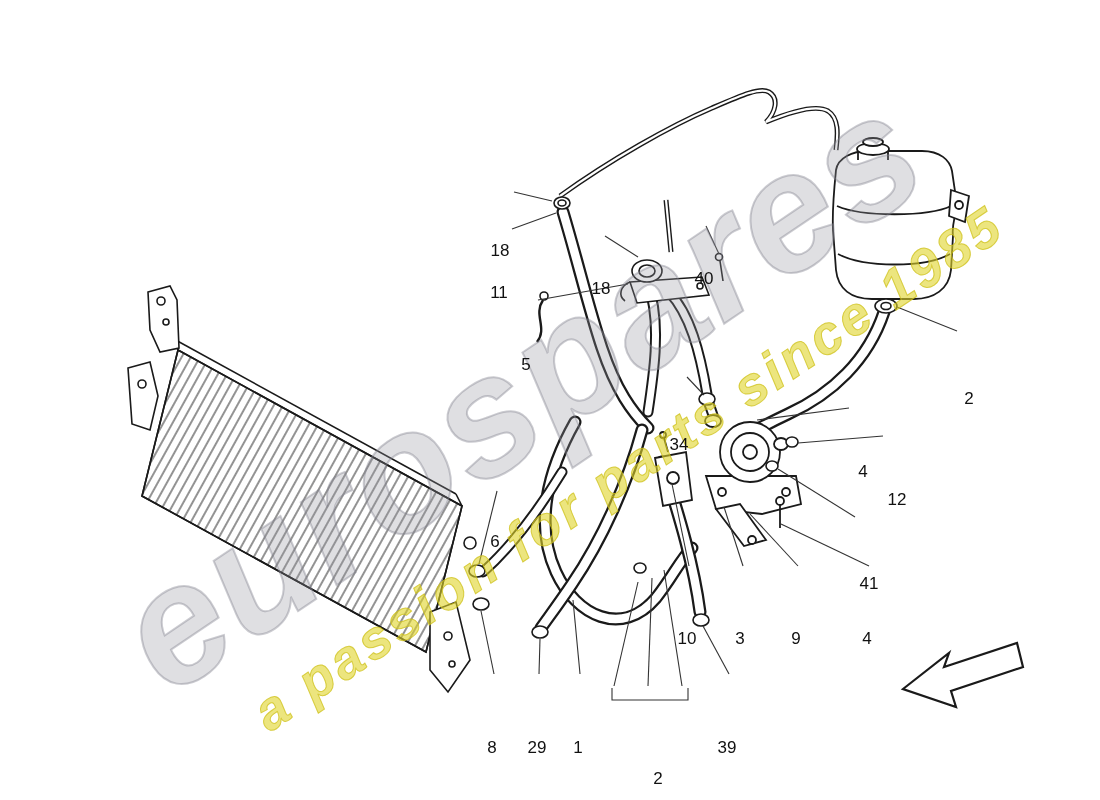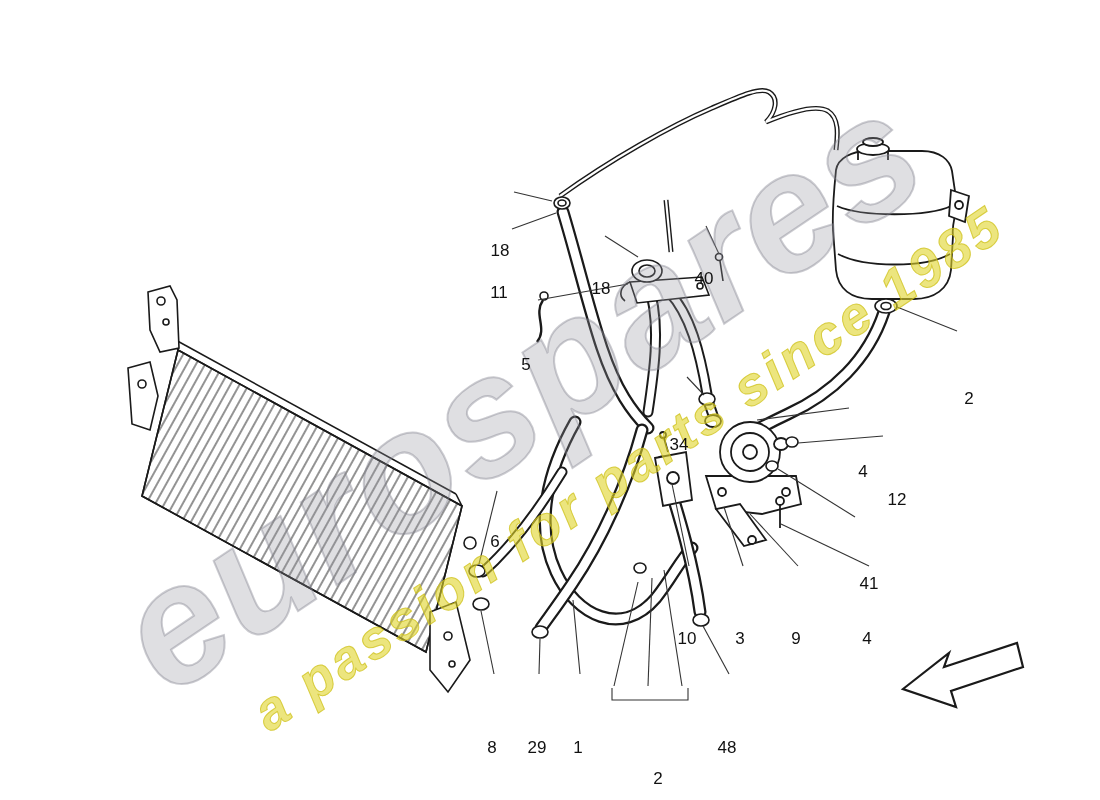--- a/index.html
+++ b/index.html
@@ -190,16 +190,16 @@
     <div class="callout" style="left:869px;top:522px">41</div>
     <div class="callout" style="left:495px;top:480px">6</div>
     <div class="callout" style="left:687px;top:577px">10</div>
     <div class="callout" style="left:740px;top:577px">3</div>
     <div class="callout" style="left:796px;top:577px">9</div>
     <div class="callout" style="left:867px;top:577px">4</div>
     <div class="callout" style="left:492px;top:686px">8</div>
     <div class="callout" style="left:537px;top:686px">29</div>
     <div class="callout" style="left:578px;top:686px">1</div>
     <div class="callout" style="left:658px;top:717px">2</div>
-    <div class="callout" style="left:727px;top:686px">48</div>
+    <div class="callout" style="left:727px;top:686px">39</div>
   </div>
 
 </div>
 
 </body></html>

